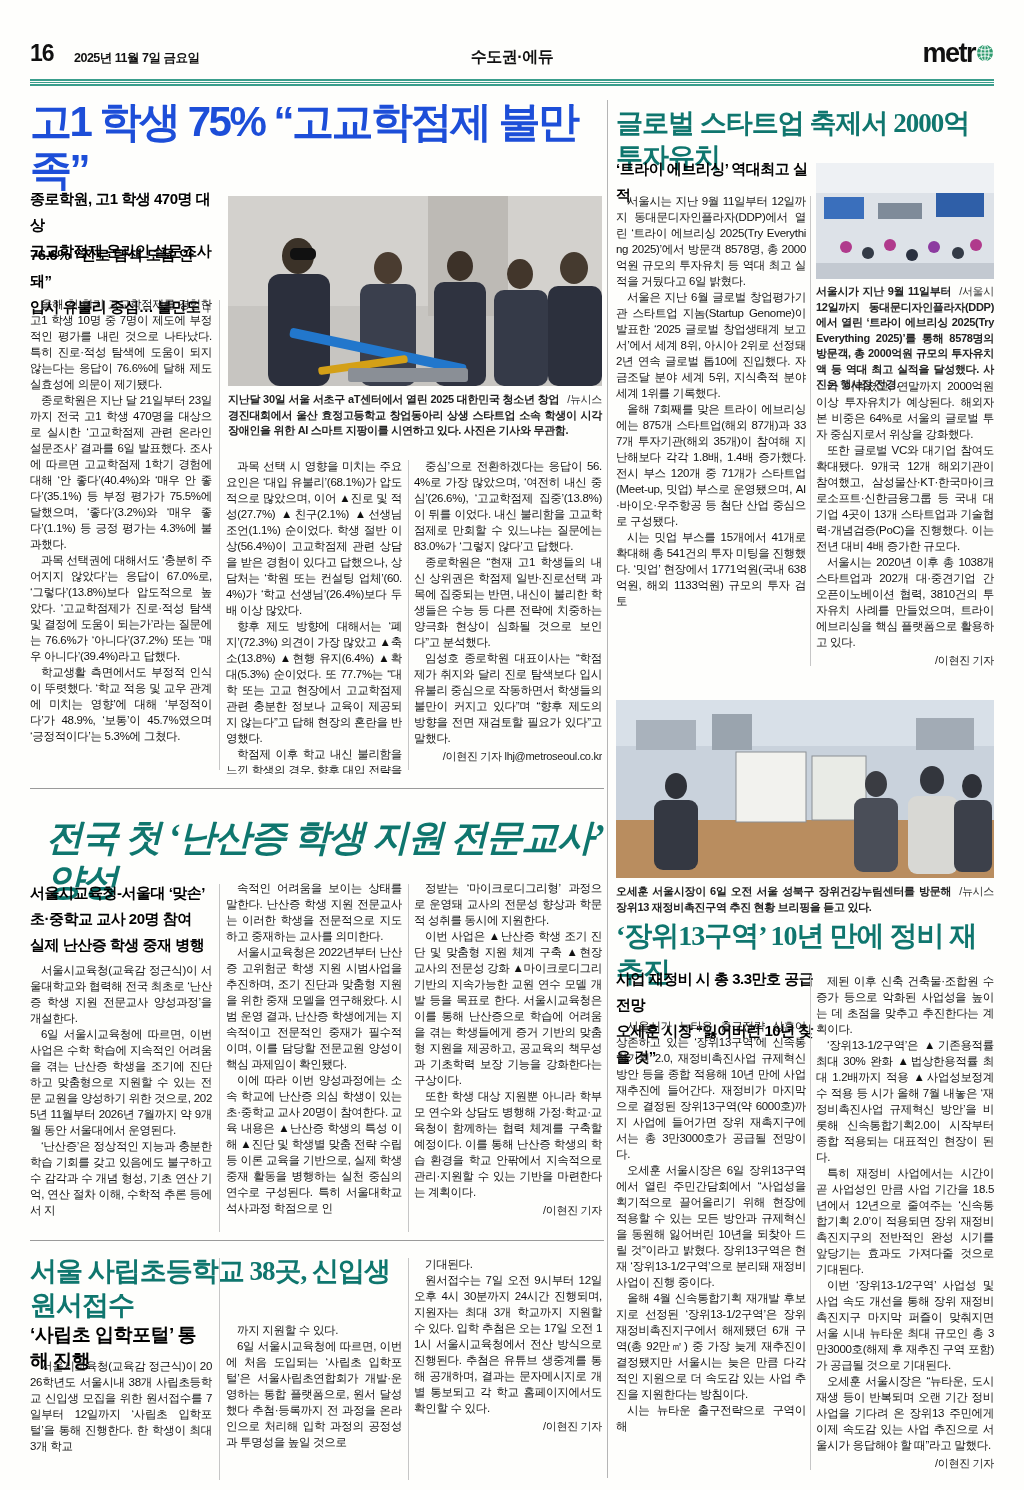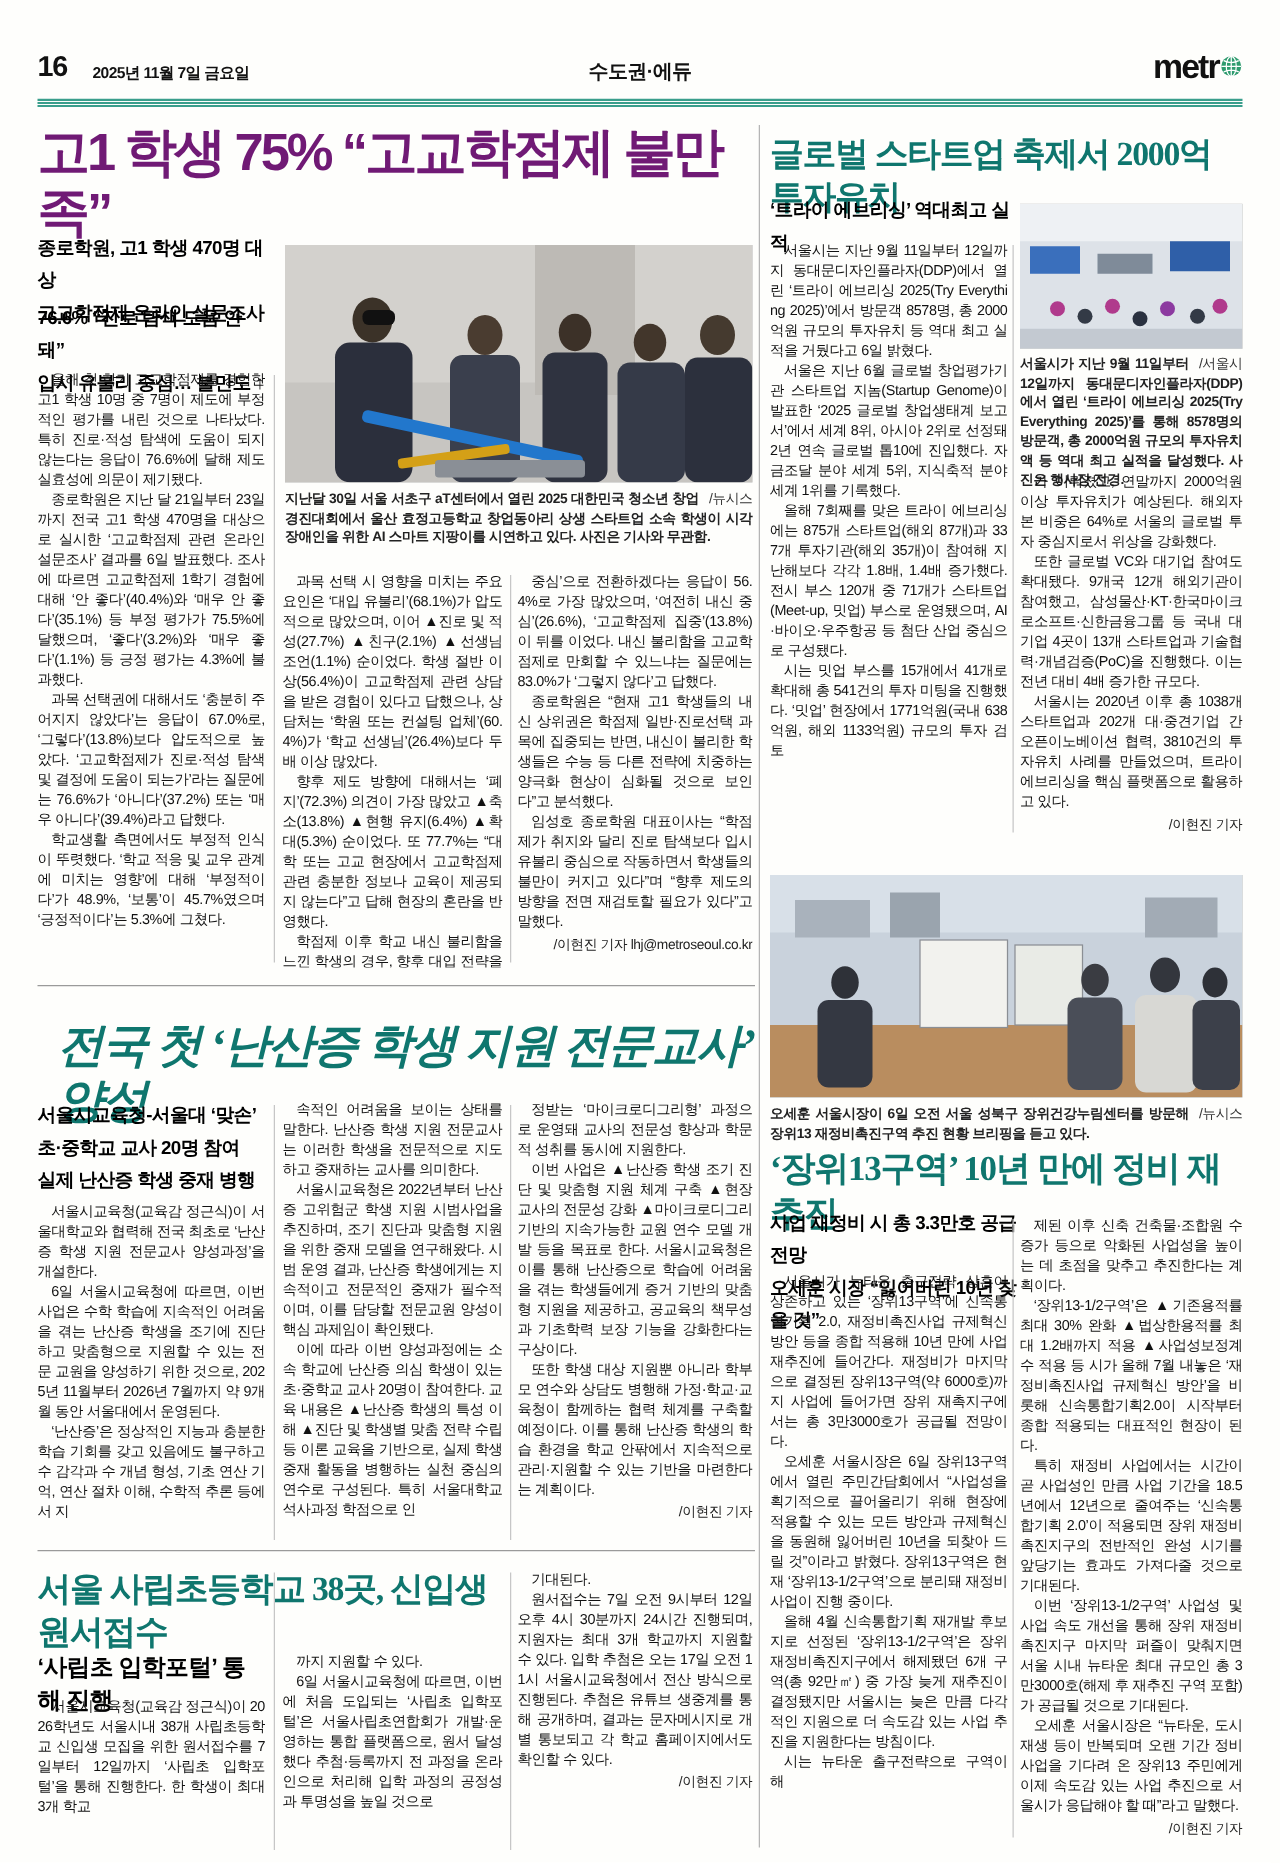--- a/index.html
+++ b/index.html
@@ -12,21 +12,21 @@
   .pagedate { position:absolute; left:74px; top:50px; font-size:12.5px; font-weight:700; letter-spacing:-0.5px; }
   .section-title { position:absolute; left:0; right:0; top:47px; text-align:center; font-size:16px; font-weight:800; letter-spacing:-0.5px; }
   .brand { position:absolute; right:30px; top:38px; font-size:27px; font-weight:800; letter-spacing:-1.5px; display:flex; align-items:flex-start; }
   .brand .globe { display:inline-block; margin-left:1px; }
   .head-rule { position:absolute; left:30px; top:79px; width:964px; height:8px;
     background:linear-gradient(to bottom,#3a9e8c 0,#3a9e8c 2px,transparent 2px,transparent 3px,#3a9e8c 3px,#3a9e8c 4px,transparent 4px,transparent 5px,#3a9e8c 5px,#3a9e8c 7px,transparent 7px); }
   
   .bodytext { position:absolute; font-size:11.5px; line-height:16px; text-align:justify; letter-spacing:-0.3px; word-break:break-all; overflow:hidden; }
   .para { margin:0; text-indent:11px; }
   .subhead .para, .lead .para { text-indent:0; }
-  .gothic-head { font-family:"Liberation Sans", sans-serif; font-weight:900; color:#701a75; }
+  .gothic-head { font-family:"Liberation Sans", sans-serif; font-weight:900; color:#1d4ed8; }
   .serif-head  { font-family:"Liberation Serif", serif; font-weight:700; color:#0f766e; }
   .subhead { position:absolute; font-size:15px; font-weight:800; line-height:26px; letter-spacing:-0.5px; color:#000; }
   .caption { position:absolute; font-size:11px; font-weight:700; line-height:15.5px; text-align:justify; letter-spacing:-0.3px; word-break:break-all; color:#222; }
   .caption .credit { float:right; font-weight:400; color:#333; margin-left:8px; }
   .byline { text-align:right; font-size:11px; letter-spacing:-0.3px; color:#222; margin-top:2px; }
   .hdiv { position:absolute; height:1px; background:#9a9a9a; }
   .vdiv { position:absolute; width:1px; background:#c6c6c6; }
   .photo { position:absolute; overflow:hidden; background:#bbb; }
   .photo svg { display:block; }
   

